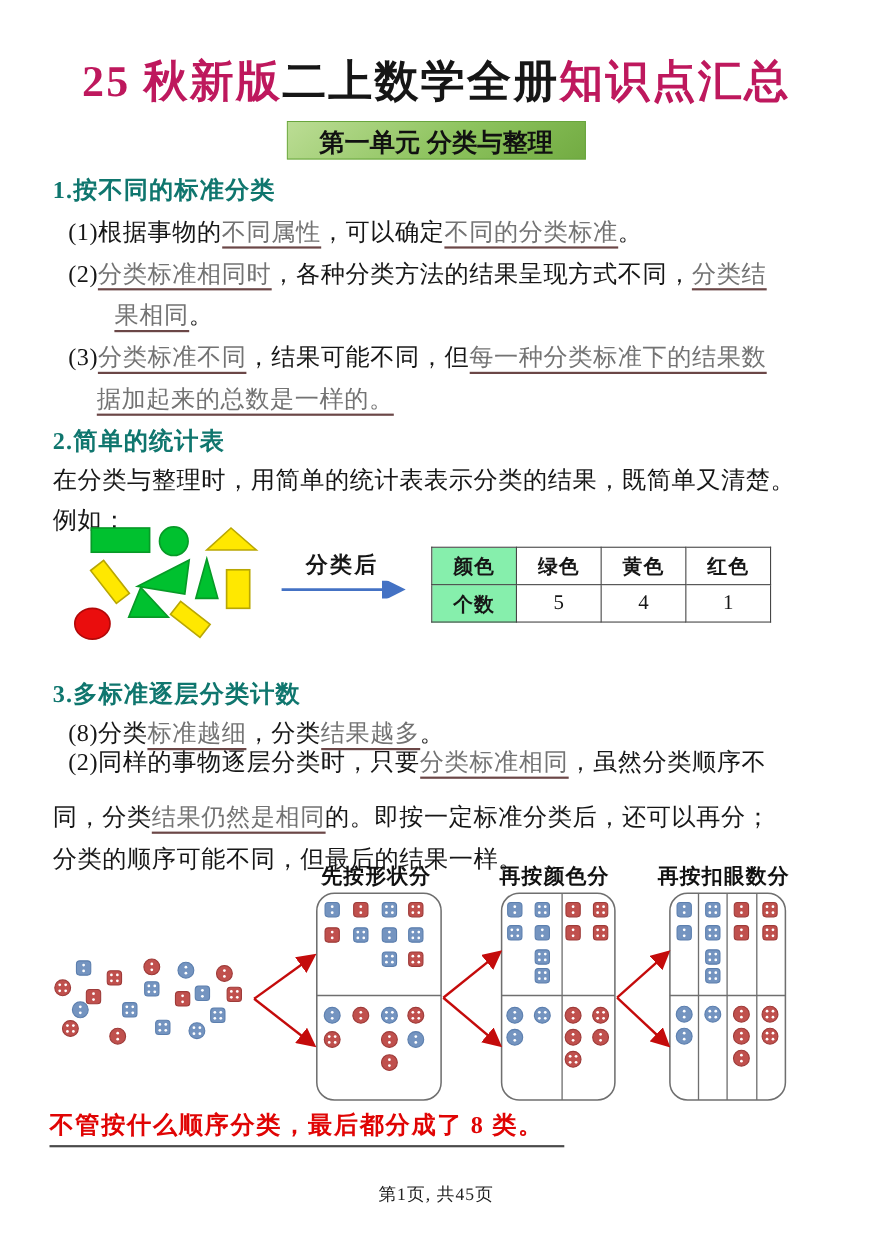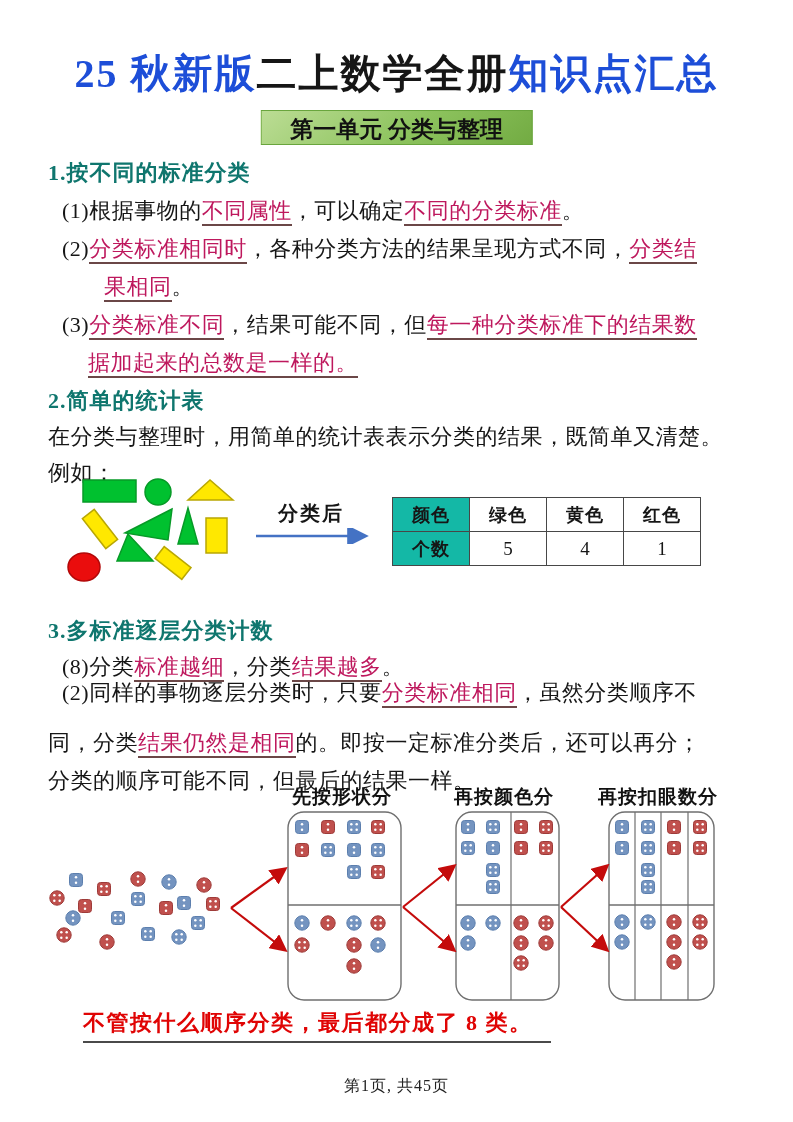--- a/index.html
+++ b/index.html
@@ -1,36 +1,36 @@
 <!DOCTYPE html>
 <html><head>
 <meta charset="utf-8">
 <style>
   html,body{margin:0;padding:0;background:#fff;}
   .page{position:relative;width:793px;height:1122px;background:#ffffff;overflow:hidden;
         font-family:"Liberation Serif",serif;color:#161616;}
   .abs{position:absolute;white-space:nowrap;}
   .title{top:46px;left:0;width:100%;text-align:center;font-size:40px;font-weight:bold;letter-spacing:2px;}
-  .title .red{color:#1d4ed8;text-align:right;}
+  .title .red{color:#be185d;text-align:right;}
   .banner{top:110px;left:50%;transform:translateX(-50%);
           background:linear-gradient(140deg,#bcdd95 0%,#8dc35e 55%,#72ab42 100%);
           padding:4px 30px 0 30px;font-size:23px;font-weight:bold;color:#111;
           box-shadow:inset 0 0 0 1px #69a53d;}
   .bluehead{color:#0f766e;font-weight:bold;font-size:22px;letter-spacing:1px;}
   .bodyline{font-size:22px;letter-spacing:0.5px;}
-  .r{color:#be185d;}
+  .r{color:#737373;}
   .u{border-bottom:2px solid #6b4747;padding-bottom:1px;}
   .conclusion{color:#e00404;font-size:22px;font-weight:bold;letter-spacing:1.5px;
-              border-bottom:2px solid #4a4a4a;padding-bottom:3px;padding-right:18px;margin-left:38px;}
+              border-bottom:2px solid #4a4a4a;padding-bottom:3px;padding-right:18px;}
   .footer{top:1076px;left:0;width:100%;text-align:center;font-size:16px;color:#222;letter-spacing:1px;}
   .arrowlabel{font-size:20px;font-weight:bold;letter-spacing:2px;}
   table.stats{border-collapse:collapse;font-size:18px;background:#fff;}
   table.stats td,table.stats th{border:1.6px solid #474747;width:76px;height:33px;
       text-align:center;vertical-align:middle;padding:0;font-weight:bold;letter-spacing:1px;}
-  table.stats th{background:#14b8a6;}
+  table.stats th{background:#86efac;}
   table.stats td.val{font-weight:normal;font-size:19px;letter-spacing:0;}
   #fig2-svg text{font-family:"Liberation Serif",serif;font-weight:bold;font-size:19px;letter-spacing:1px;}
 </style>
 </head>
 <body>
 
 <div class="page">
 
   <div class="abs title">
     <span class="red">25 秋新版</span><span>二上数学全册</span><span class="red">知识点汇总</span>

